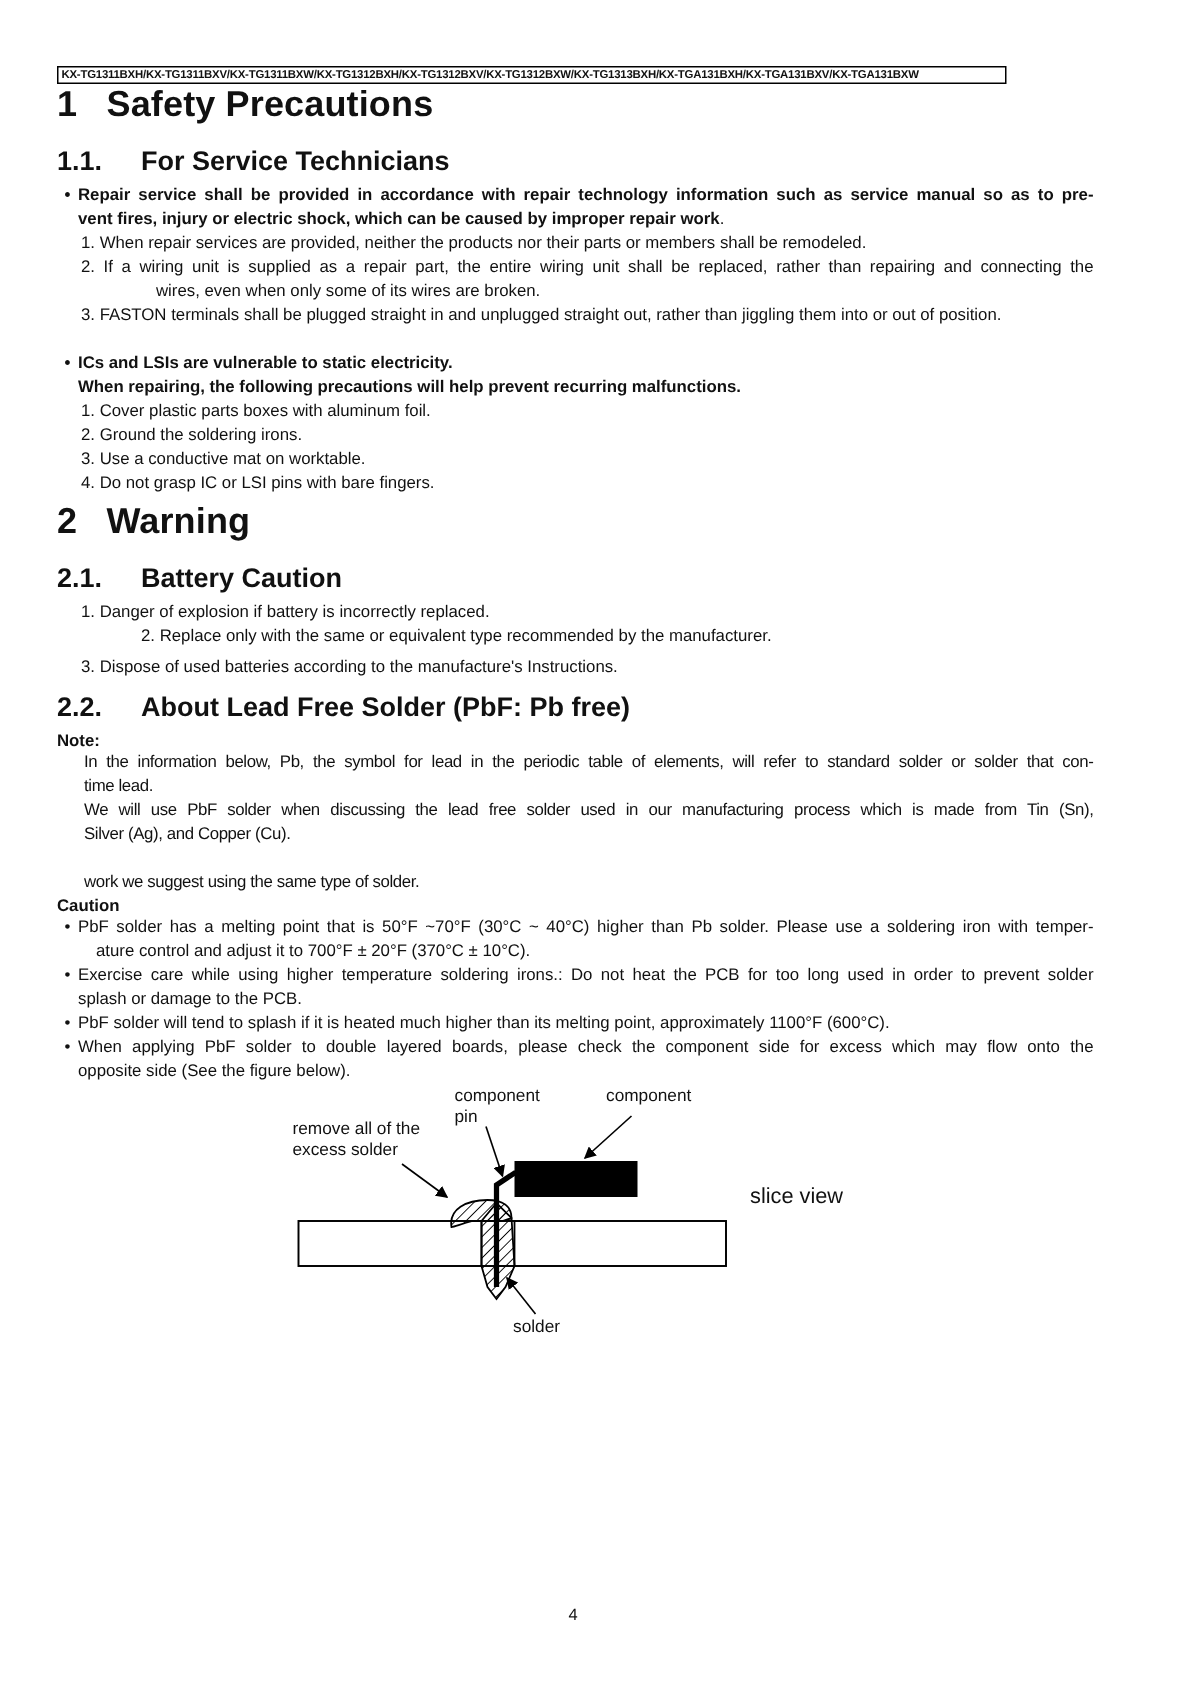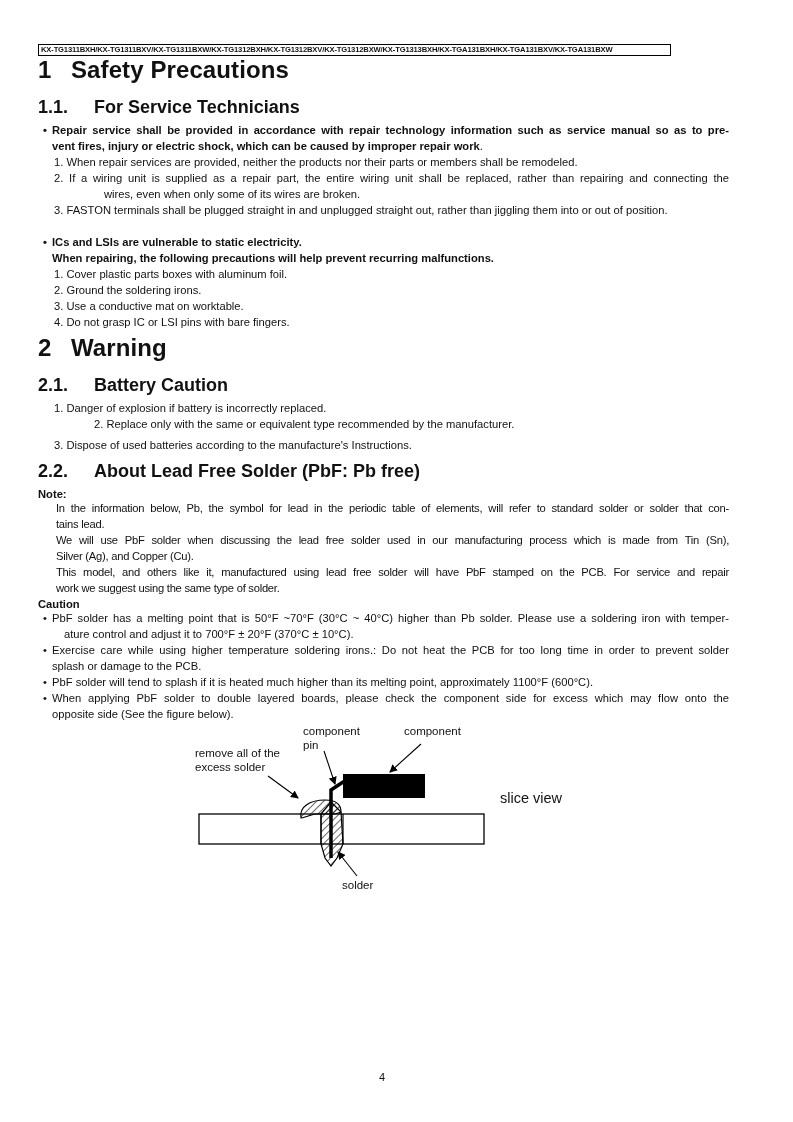--- a/index.html
+++ b/index.html
@@ -140,35 +140,34 @@
   <div class="line" style="left:54px; top:416px;margin-left:40px;">2. Replace only with the same or equivalent type recommended by the manufacturer.</div>
   <div class="line" style="left:54px; top:437px;">3. Dispose of used batteries according to the manufacture's Instructions.</div>
 
   <h2 class="h2" style="top:461px;">
     <span class="num">2.2.</span><span>About Lead Free Solder (PbF: Pb free)</span>
   </h2>
 
   <div class="line bold" style="left:38px; top:486px;">Note:</div>
 
   <div class="line justify" style="left:56px; top:500px; width:673px; letter-spacing:-0.25px;">In the information below, Pb, the symbol for lead in the periodic table of elements, will refer to standard solder or solder that con-</div>
-  <div class="line" style="left:56px; top:516px; letter-spacing:-0.25px;">tains lead.</div>
+  <div class="line" style="left:56px; top:516px; letter-spacing:-0.25px;">time lead.</div>
   <div class="line justify" style="left:56px; top:532px; width:673px; letter-spacing:-0.25px;">We will use PbF solder when discussing the lead free solder used in our manufacturing process which is made from Tin (Sn),</div>
   <div class="line" style="left:56px; top:548px; letter-spacing:-0.25px;">Silver (Ag), and Copper (Cu).</div>
-  <div class="line justify" style="left:56px; top:564px; width:673px; letter-spacing:-0.25px;">This model, and others like it, manufactured using lead free solder will have PbF stamped on the PCB. For service and repair</div>
   <div class="line" style="left:56px; top:580px; letter-spacing:-0.25px;">work we suggest using the same type of solder.</div>
 
   <div class="line bold" style="left:38px; top:596px;">Caution</div>
 
   <div class="line justify" style="left:43px; top:610px; width:686px;">
     <span class="bullet-dot">•</span><span>PbF solder has a melting point that is 50°F ~70°F (30°C ~ 40°C) higher than Pb solder. Please use a soldering iron with temper-</span>
   </div>
   <div class="line" style="left:64px; top:626px;">ature control and adjust it to 700°F ± 20°F (370°C ± 10°C).</div>
 
   <div class="line justify" style="left:43px; top:642px; width:686px;">
-    <span class="bullet-dot">•</span><span>Exercise care while using higher temperature soldering irons.: Do not heat the PCB for too long time in order to prevent solder</span>
+    <span class="bullet-dot">•</span><span>Exercise care while using higher temperature soldering irons.: Do not heat the PCB for too long used in order to prevent solder</span>
   </div>
   <div class="line" style="left:52px; top:658px;">splash or damage to the PCB.</div>
 
   <div class="line" style="left:43px; top:674px;">
     <span class="bullet-dot">•</span><span>PbF solder will tend to splash if it is heated much higher than its melting point, approximately 1100°F (600°C).</span>
   </div>
 
   <div class="line justify" style="left:43px; top:690px; width:686px;">
     <span class="bullet-dot">•</span><span>When applying PbF solder to double layered boards, please check the component side for excess which may flow onto the</span>
   </div>

